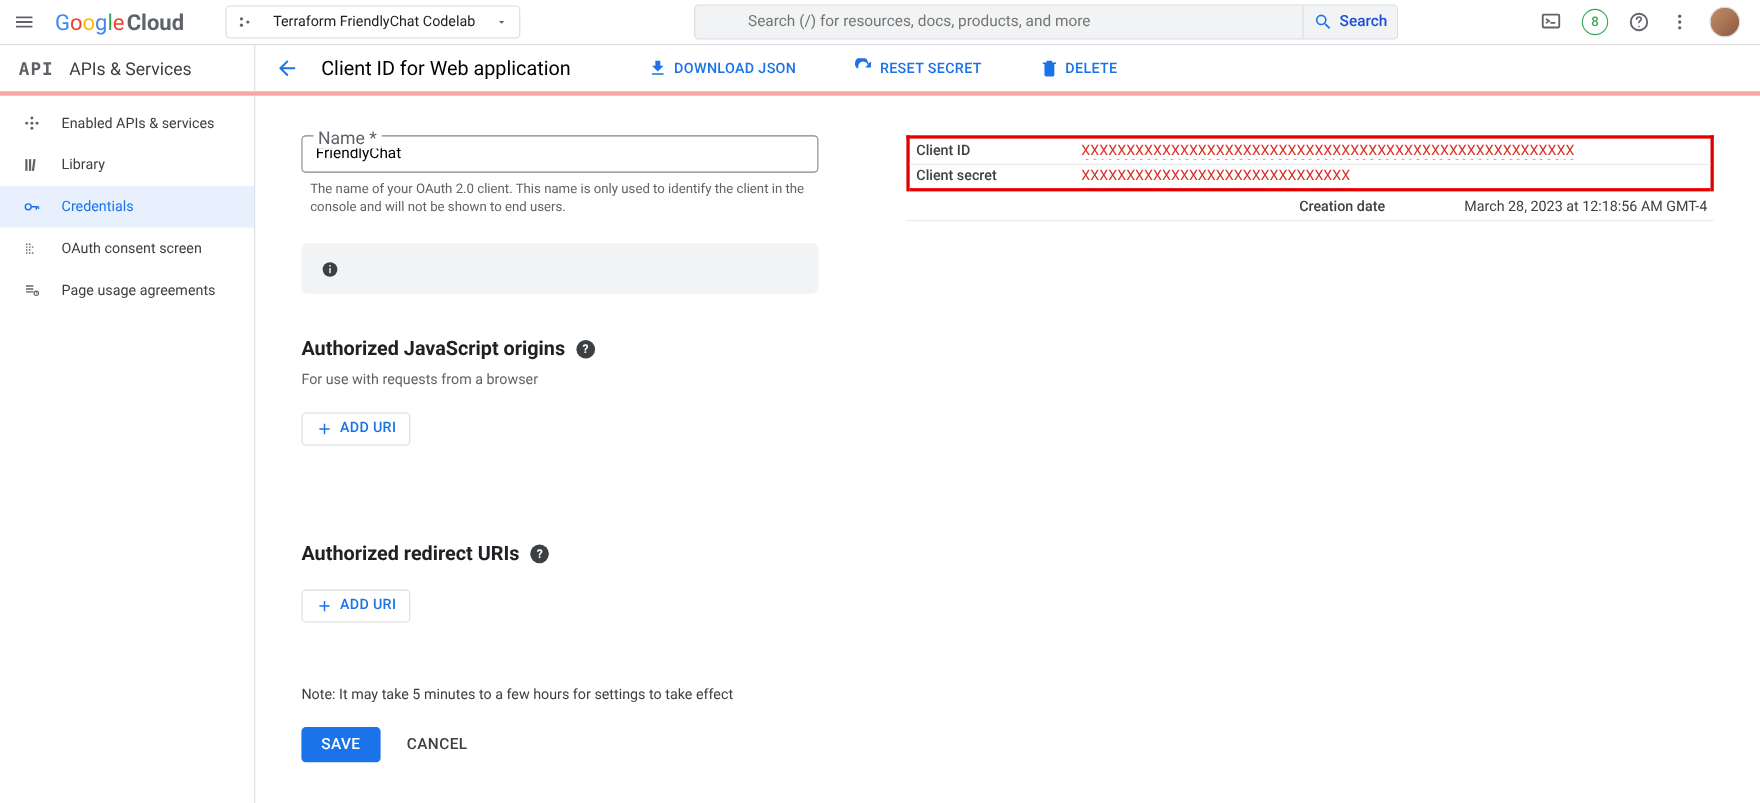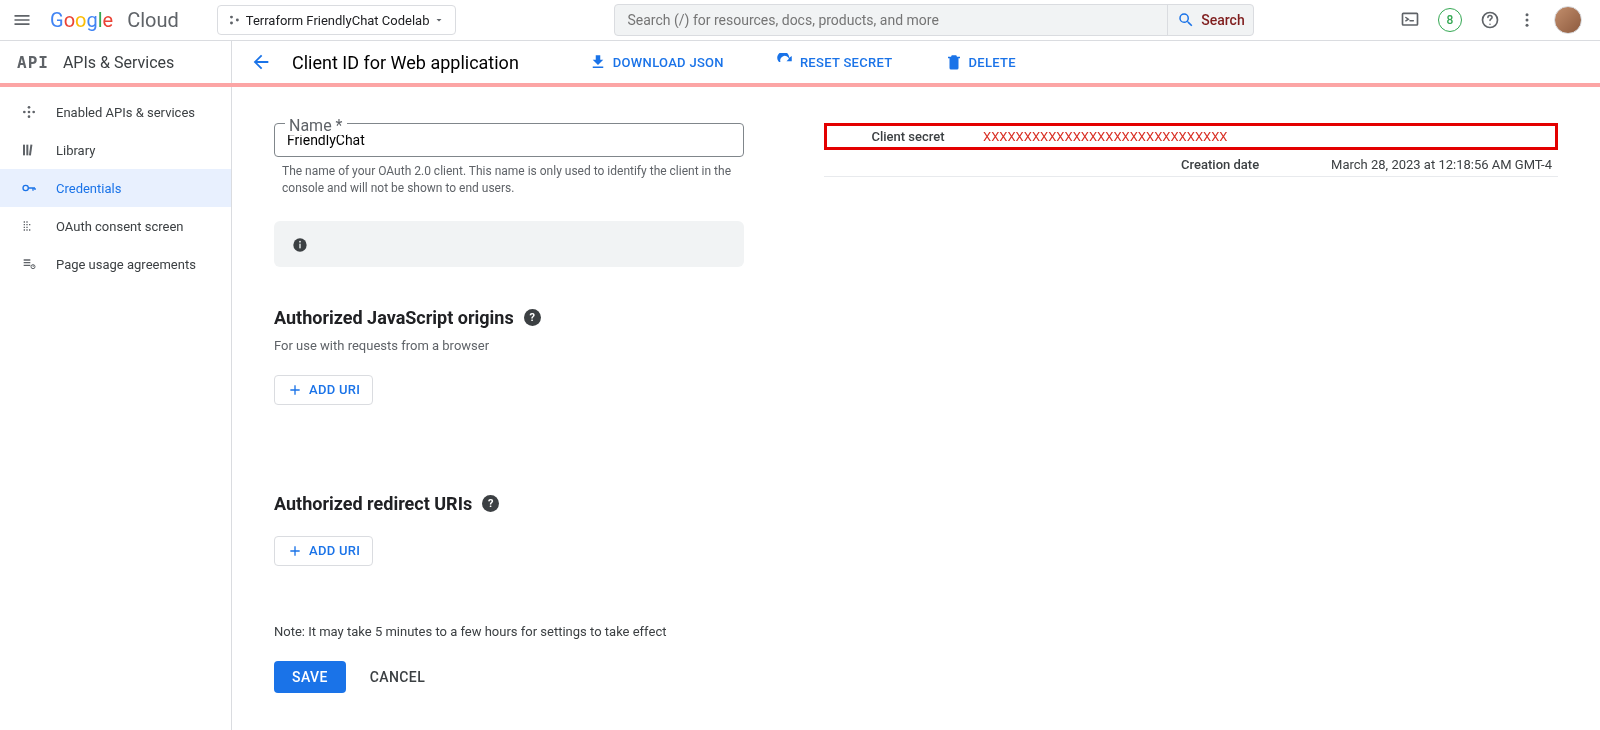--- a/index.html
+++ b/index.html
@@ -2,27 +2,27 @@
 <html><head>
 <meta charset="utf-8">
 <style>
 * { box-sizing: border-box; margin: 0; padding: 0; font-family: "Google Sans", Roboto, Arial, sans-serif; }
 body { background: #fff; color: #202124; width:1600px; height:730px; overflow:hidden; font-size:14px;}
 
 .topbar { height:41px; border-bottom:1px solid #dadce0; display:flex; align-items:center; padding:0 10px; gap:8px;}
 .hamburger { width:24px; height:24px; display:flex; align-items:center; justify-content:center; cursor:pointer; color:#5f6368;}
 .logo { display:flex; align-items:center; font-size:20px; margin-left:8px;}
 .logo span.g1{color:#4285F4;} .logo span.g2{color:#EA4335;} .logo span.g3{color:#FBBC05;} .logo span.g4{color:#4285F4;} .logo span.g5{color:#34A853;} .logo span.g6{color:#EA4335;}
-.logo span.cloud{color:#5f6368; margin-left:14px; font-weight:400;}
-.project-selector { height:30px; border:1px solid #dadce0; border-radius:4px; display:flex; align-items:center; padding:0 10px; gap:4px; margin-left:30px; cursor:pointer; font-size:13px;}
+.logo span.cloud{color:#5f6368; margin-left:2px; font-weight:700;}
+.project-selector { height:30px; border:1px solid #dadce0; border-radius:4px; display:flex; align-items:center; padding:0 10px; gap:18px; margin-left:30px; cursor:pointer; font-size:13px;}
 .project-selector .dots{color:#5f6368;}
 .project-selector .caret{color:#5f6368;}
-.searchbar { flex:0 0 640px; height:32px; background:#f1f3f4; border:1px solid #dadce0; border-radius:4px; display:flex; align-items:center; margin-left:150px;}
+.searchbar { flex:0 0 640px; height:32px; background:#f1f3f4; border:1px solid #dadce0; border-radius:4px; display:flex; align-items:center; margin-left:150px;padding-left:36px;}
 .searchbar input { flex:1; border:none; background:transparent; padding:0 12px; font-size:14px; outline:none; color:#5f6368;}
-.searchbar .searchbtn { width:86px; border-left:1px solid #dadce0; height:100%; display:flex; align-items:center; justify-content:center; color:#7f1d1d; font-weight:500; gap:6px; cursor:pointer; font-size:14px;}
+.searchbar .searchbtn { width:86px; border-left:1px solid #dadce0; height:100%; display:flex; align-items:center; justify-content:center; color:#1d4ed8; font-weight:500; gap:6px; cursor:pointer; font-size:14px;}
 .topbar .spacer{flex:1;}
 .top-icons { display:flex; align-items:center; gap:18px; margin-right:8px;}
 .top-icons .ico { color:#5f6368; cursor:pointer; display:flex; align-items:center; justify-content:center;}
 .badge-circ { width:24px; height:24px; border:1.5px solid #34A853; border-radius:50%; display:flex; align-items:center; justify-content:center; color:#34A853; font-size:12px; font-weight:500;}
 .avatar { width:28px; height:28px; border-radius:50%; background:linear-gradient(135deg,#c28e6c 0%,#8d5a3e 100%); border:1px solid #dadce0;}
 
 
 .secondbar { height:46px; border-bottom:4px solid #fca5a5; display:flex; align-items:center;}
 .secondbar .sectiontitle { display:flex; align-items:center; gap:14px; width:232px; padding-left:17px; border-right:1px solid #dadce0; height:100%;}
 .secondbar .sectiontitle .apicode { font-family:monospace; font-size:16px; letter-spacing:1px; color:#5f6368; font-weight:600;}
@@ -279,21 +279,25 @@
       <div class="note">Note: It may take 5 minutes to a few hours for settings to take effect</div>
 
       <div class="btn-row">
         <button class="btn-primary">SAVE</button>
         <span class="btn-flat">CANCEL</span>
       </div>
     </div>
 
     <div class="col-right">
       <div class="info-table">
-        <div class="info-row" style="border-bottom:3px solid #e30000;text-align:center;">
+        <div class="info-row">
+          <div class="klabel">Client ID</div>
+          <div class="kval red">XXXXXXXXXXXXXXXXXXXXXXXXXXXXXXXXXXXXXXXXXXXXXXXXXXXXXXX</div>
+        </div>
+        <div class="info-row" style="border-bottom:3px solid #e30000;">
           <div class="klabel">Client secret</div>
           <div class="kval red">XXXXXXXXXXXXXXXXXXXXXXXXXXXXXX</div>
         </div>
       </div>
       <div class="info-row info-table-extra datebox">
         <div class="klabel">Creation date</div>
         <div class="kval">March 28, 2023 at 12:18:56 AM GMT-4</div>
       </div>
     </div>
   </div>

